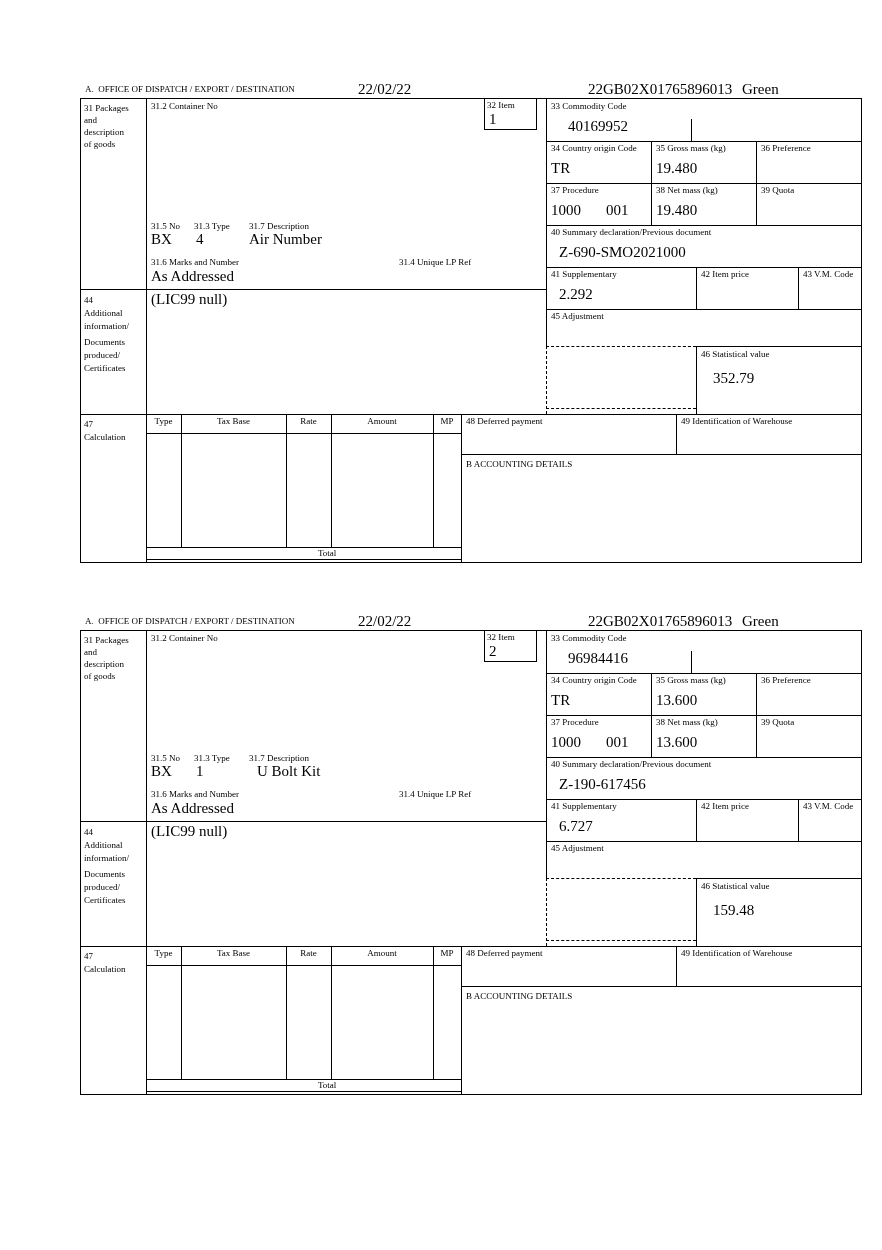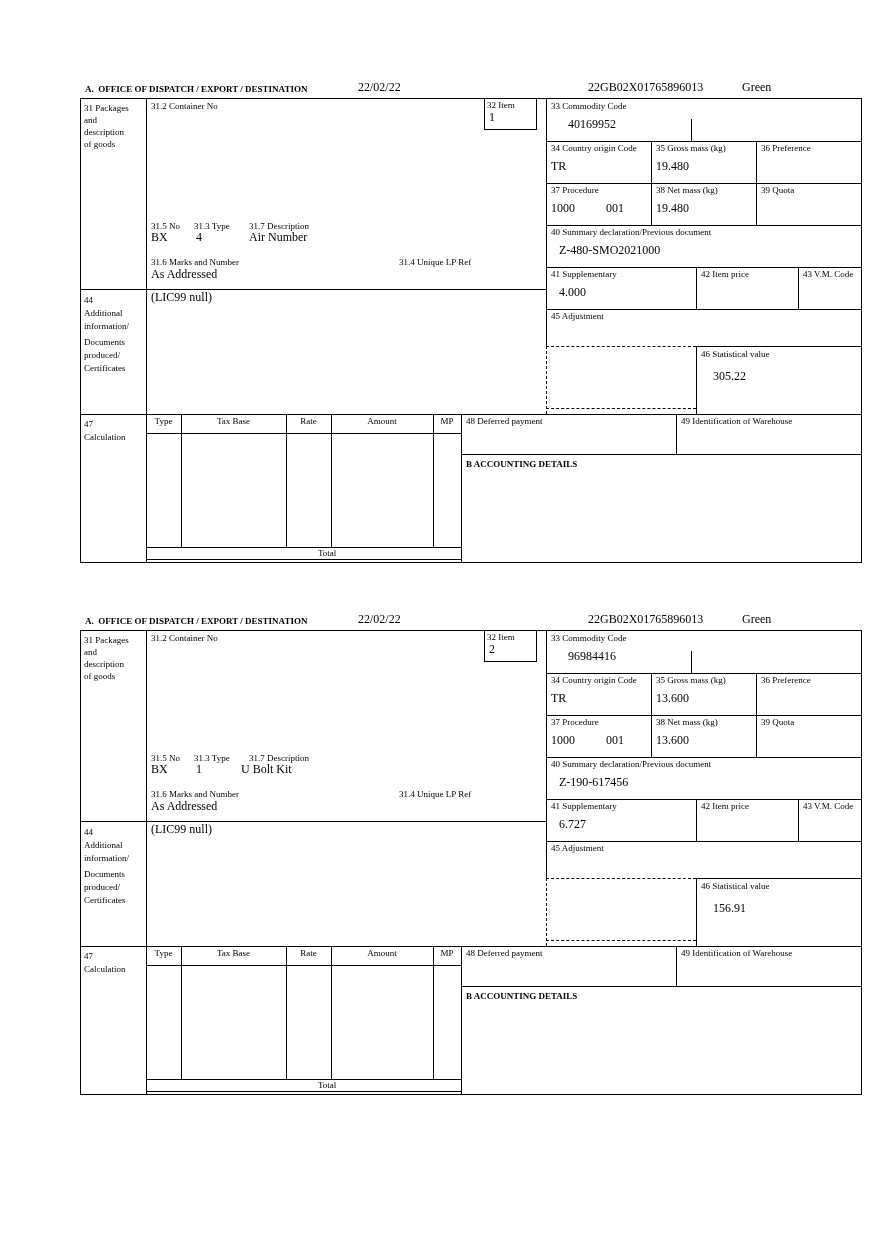--- a/index.html
+++ b/index.html
@@ -5,22 +5,22 @@
   html,body{margin:0;padding:0;background:#fff}
   .page{position:relative;width:882px;height:1250px;background:#fff;color:#000;
         font-family:"Liberation Serif","DejaVu Serif",serif;overflow:hidden}
   .sec{position:absolute;left:80px;width:782px;height:490px}
   .box{position:absolute;top:18px;left:0;width:780px;height:463px;border:1px solid #000}
   .hl{position:absolute;height:1px;background:#000}
   .vl{position:absolute;width:1px;background:#000}
   .hd{position:absolute;height:0;border-top:1px dashed #000}
   .vd{position:absolute;width:0;border-left:1px dashed #000}
   .lb{position:absolute;font-size:9px;line-height:1.15;white-space:nowrap}
-  .tx{position:absolute;font-size:12px;line-height:1.1;white-space:nowrap}
-  .b{font-weight:bold}
+  .tx{position:absolute;font-size:15px;line-height:1.1;white-space:nowrap}
+  .b{font-weight:normal}
   .ctr{text-align:center;white-space:nowrap}
   .ibox{position:absolute;border:1px solid #000;border-top:none}
 </style>
 </head>
 <body>
 
 <div class="page">
 
   <div class="sec" style="top:80px">
     <div class="lb b" style="left:5px;top:4px">A.&nbsp; OFFICE OF DISPATCH / EXPORT / DESTINATION</div>
@@ -98,28 +98,28 @@
       <div class="lb" style="left:575px;top:44px">35 Gross mass (kg)</div>
       <div class="tx" style="left:575px;top:61px">19.480</div>
       <div class="lb" style="left:680px;top:44px">36 Preference</div>
       <div class="lb" style="left:470px;top:86px">37 Procedure</div>
       <div class="tx" style="left:470px;top:103px">1000</div>
       <div class="tx" style="left:525px;top:103px">001</div>
       <div class="lb" style="left:575px;top:86px">38 Net mass (kg)</div>
       <div class="tx" style="left:575px;top:103px">19.480</div>
       <div class="lb" style="left:680px;top:86px">39 Quota</div>
       <div class="lb" style="left:470px;top:128px">40 Summary declaration/Previous document</div>
-      <div class="tx" style="left:478px;top:145px">Z-480-SMO2021000</div>
+      <div class="tx" style="left:478px;top:145px">Z-690-SMO2021000</div>
       <div class="lb" style="left:470px;top:170px">41 Supplementary</div>
-      <div class="tx" style="left:478px;top:187px">4.000</div>
+      <div class="tx" style="left:478px;top:187px">2.292</div>
       <div class="lb" style="left:620px;top:170px">42 Item price</div>
       <div class="lb" style="left:722px;top:170px">43 V.M. Code</div>
       <div class="lb" style="left:470px;top:212px">45 Adjustment</div>
       <div class="lb" style="left:620px;top:250px">46 Statistical value</div>
-      <div class="tx" style="left:632px;top:271px">305.22</div>
+      <div class="tx" style="left:632px;top:271px">352.79</div>
 
       <div class="lb ctr" style="left:65px;top:317px;width:35px">Type</div>
       <div class="lb ctr" style="left:100px;top:317px;width:105px">Tax Base</div>
       <div class="lb ctr" style="left:205px;top:317px;width:45px">Rate</div>
       <div class="lb ctr" style="left:250px;top:317px;width:102px">Amount</div>
       <div class="lb ctr" style="left:352px;top:317px;width:28px">MP</div>
       <div class="lb" style="left:237px;top:449px">Total</div>
 
       <div class="lb" style="left:385px;top:317px">48 Deferred payment</div>
       <div class="lb" style="left:600px;top:317px">49 Identification of Warehouse</div>
@@ -183,21 +183,21 @@
       <div class="lb" style="left:70px;top:2px">31.2 Container No</div>
       <div class="ibox" style="left:403px;top:0;width:51px;height:30px">
         <div class="lb" style="left:2px;top:1px">32 Item</div>
         <div class="tx" style="left:4px;top:12px">2</div>
       </div>
       <div class="lb" style="left:70px;top:122px">31.5 No</div>
       <div class="lb" style="left:113px;top:122px">31.3 Type</div>
       <div class="lb" style="left:168px;top:122px">31.7 Description</div>
       <div class="tx" style="left:70px;top:132px">BX</div>
       <div class="tx" style="left:115px;top:132px">1</div>
-      <div class="tx" style="left:160px;top:132px">U Bolt Kit</div>
+      <div class="tx" style="left:176px;top:132px">U Bolt Kit</div>
       <div class="lb" style="left:70px;top:158px">31.6 Marks and Number</div>
       <div class="lb" style="left:318px;top:158px">31.4 Unique LP Ref</div>
       <div class="tx" style="left:70px;top:169px">As Addressed</div>
       <div class="tx" style="left:70px;top:192px">(LIC99 null)</div>
 
       <div class="lb" style="left:470px;top:2px">33 Commodity Code</div>
       <div class="tx" style="left:487px;top:19px">96984416</div>
       <div class="lb" style="left:470px;top:44px">34 Country origin Code</div>
       <div class="tx" style="left:470px;top:61px">TR</div>
       <div class="lb" style="left:575px;top:44px">35 Gross mass (kg)</div>
@@ -210,21 +210,21 @@
       <div class="tx" style="left:575px;top:103px">13.600</div>
       <div class="lb" style="left:680px;top:86px">39 Quota</div>
       <div class="lb" style="left:470px;top:128px">40 Summary declaration/Previous document</div>
       <div class="tx" style="left:478px;top:145px">Z-190-617456</div>
       <div class="lb" style="left:470px;top:170px">41 Supplementary</div>
       <div class="tx" style="left:478px;top:187px">6.727</div>
       <div class="lb" style="left:620px;top:170px">42 Item price</div>
       <div class="lb" style="left:722px;top:170px">43 V.M. Code</div>
       <div class="lb" style="left:470px;top:212px">45 Adjustment</div>
       <div class="lb" style="left:620px;top:250px">46 Statistical value</div>
-      <div class="tx" style="left:632px;top:271px">156.91</div>
+      <div class="tx" style="left:632px;top:271px">159.48</div>
 
       <div class="lb ctr" style="left:65px;top:317px;width:35px">Type</div>
       <div class="lb ctr" style="left:100px;top:317px;width:105px">Tax Base</div>
       <div class="lb ctr" style="left:205px;top:317px;width:45px">Rate</div>
       <div class="lb ctr" style="left:250px;top:317px;width:102px">Amount</div>
       <div class="lb ctr" style="left:352px;top:317px;width:28px">MP</div>
       <div class="lb" style="left:237px;top:449px">Total</div>
 
       <div class="lb" style="left:385px;top:317px">48 Deferred payment</div>
       <div class="lb" style="left:600px;top:317px">49 Identification of Warehouse</div>

